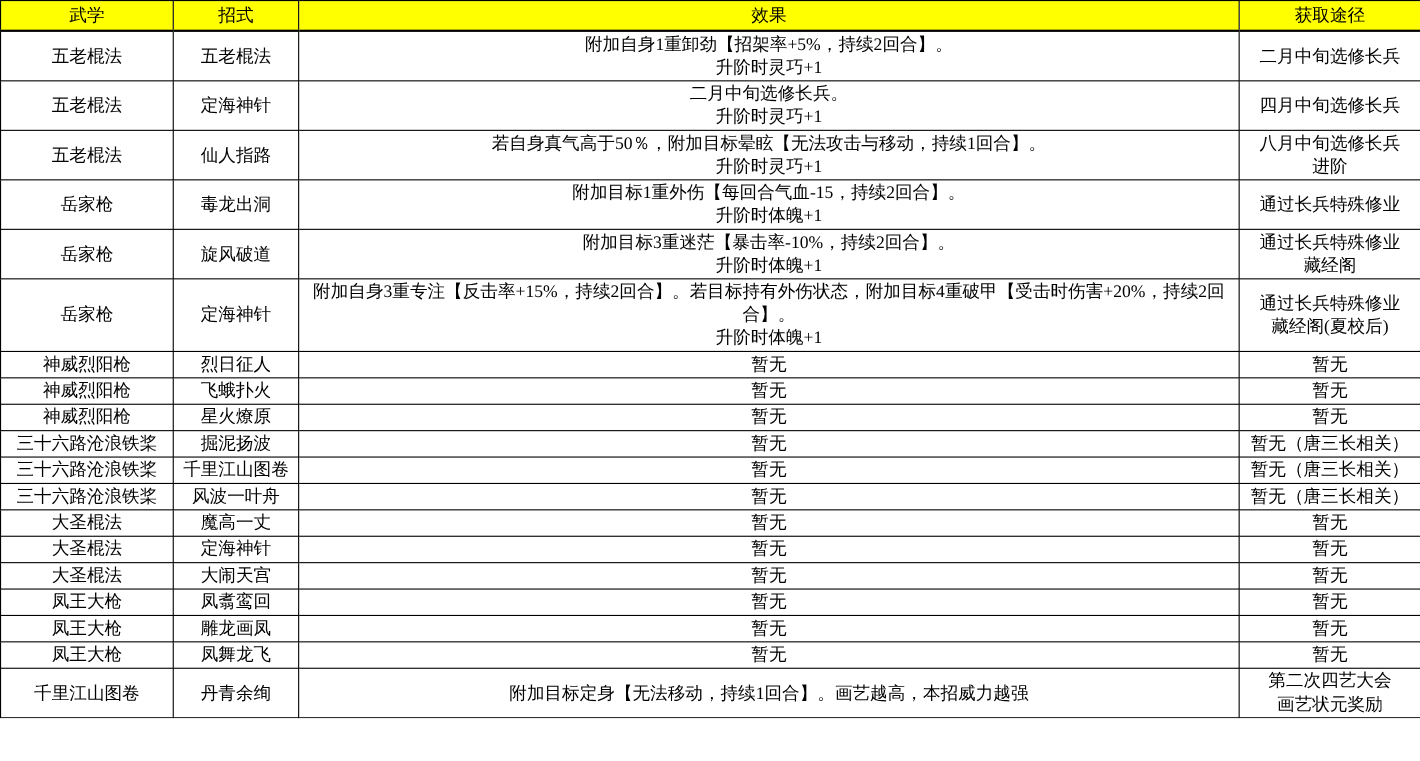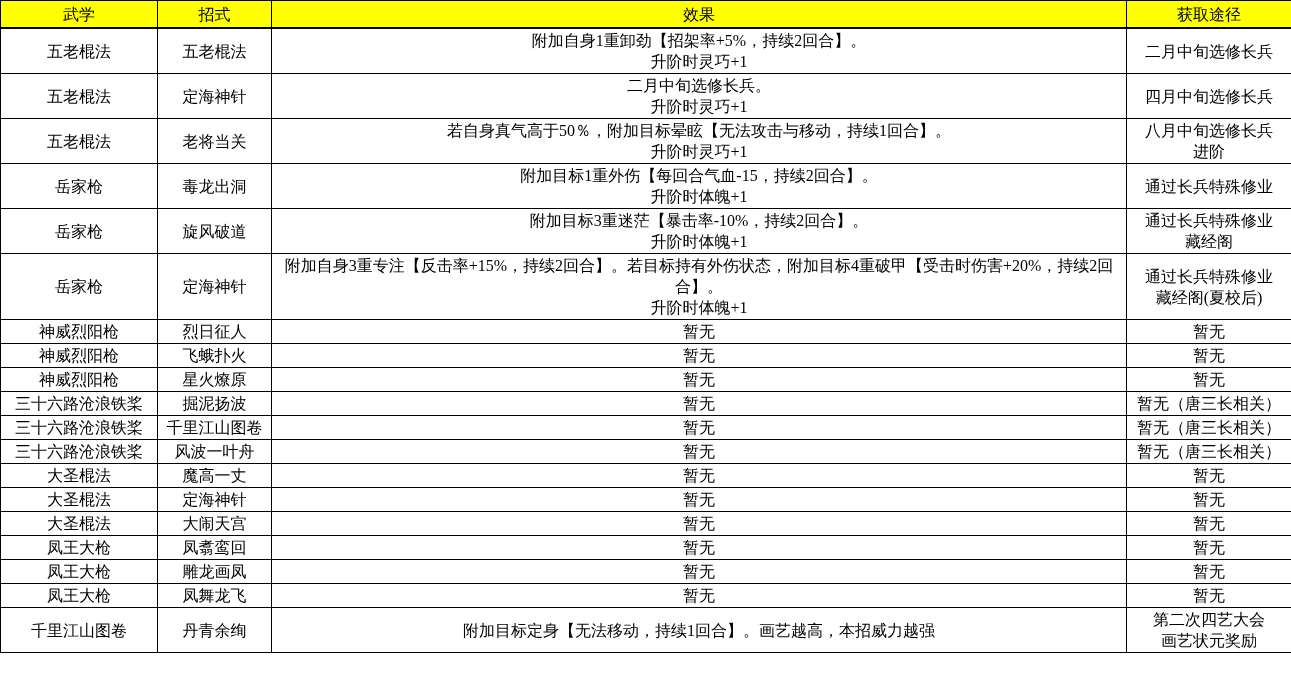--- a/index.html
+++ b/index.html
@@ -78,21 +78,21 @@
           <div>二月中旬选修长兵。</div>
           <div>升阶时灵巧+1</div>
         </td>
     <td>
           <div>四月中旬选修长兵</div>
         </td>
   </tr>
 
   <tr>
     <td>五老棍法</td>
-    <td>老将当关</td>
+    <td>仙人指路</td>
     <td>
           <div>若自身真气高于50％，附加目标晕眩【无法攻击与移动，持续1回合】。</div>
           <div>升阶时灵巧+1</div>
         </td>
     <td>
           <div>八月中旬选修长兵</div>
           <div>进阶</div>
         </td>
   </tr>
 

